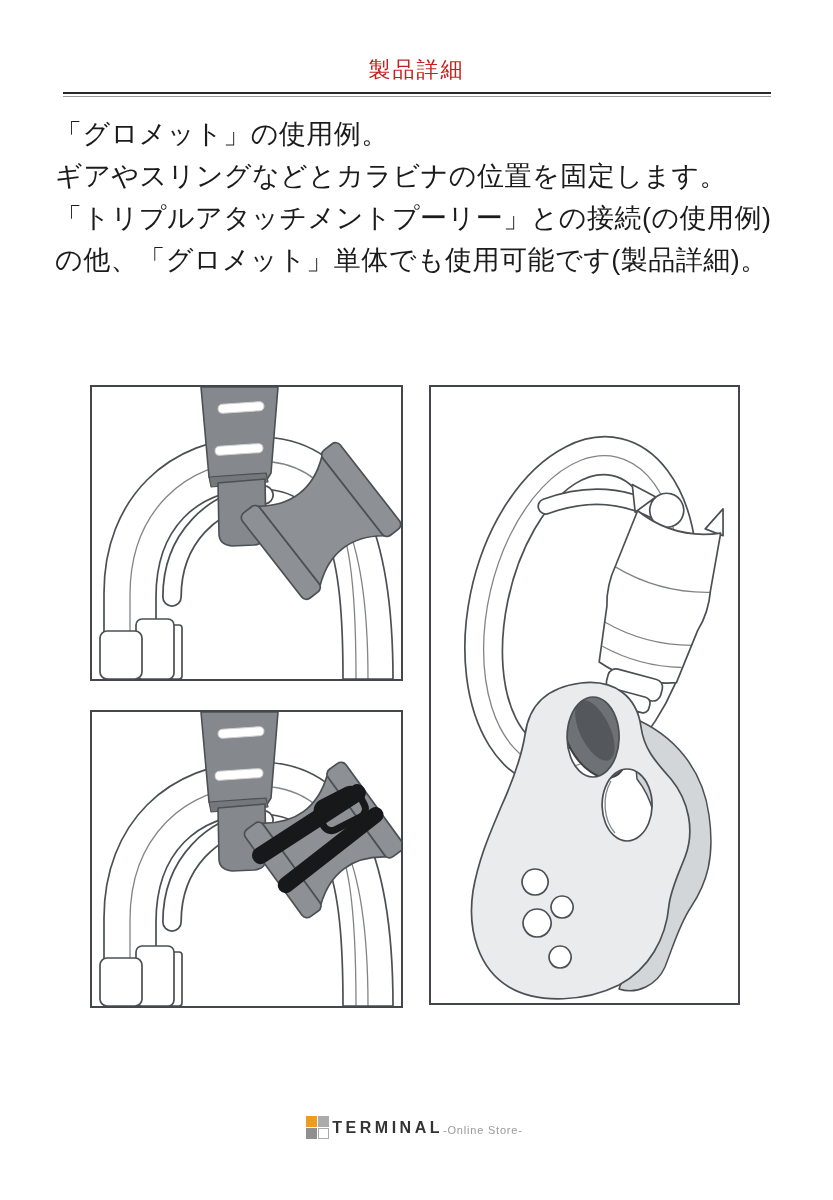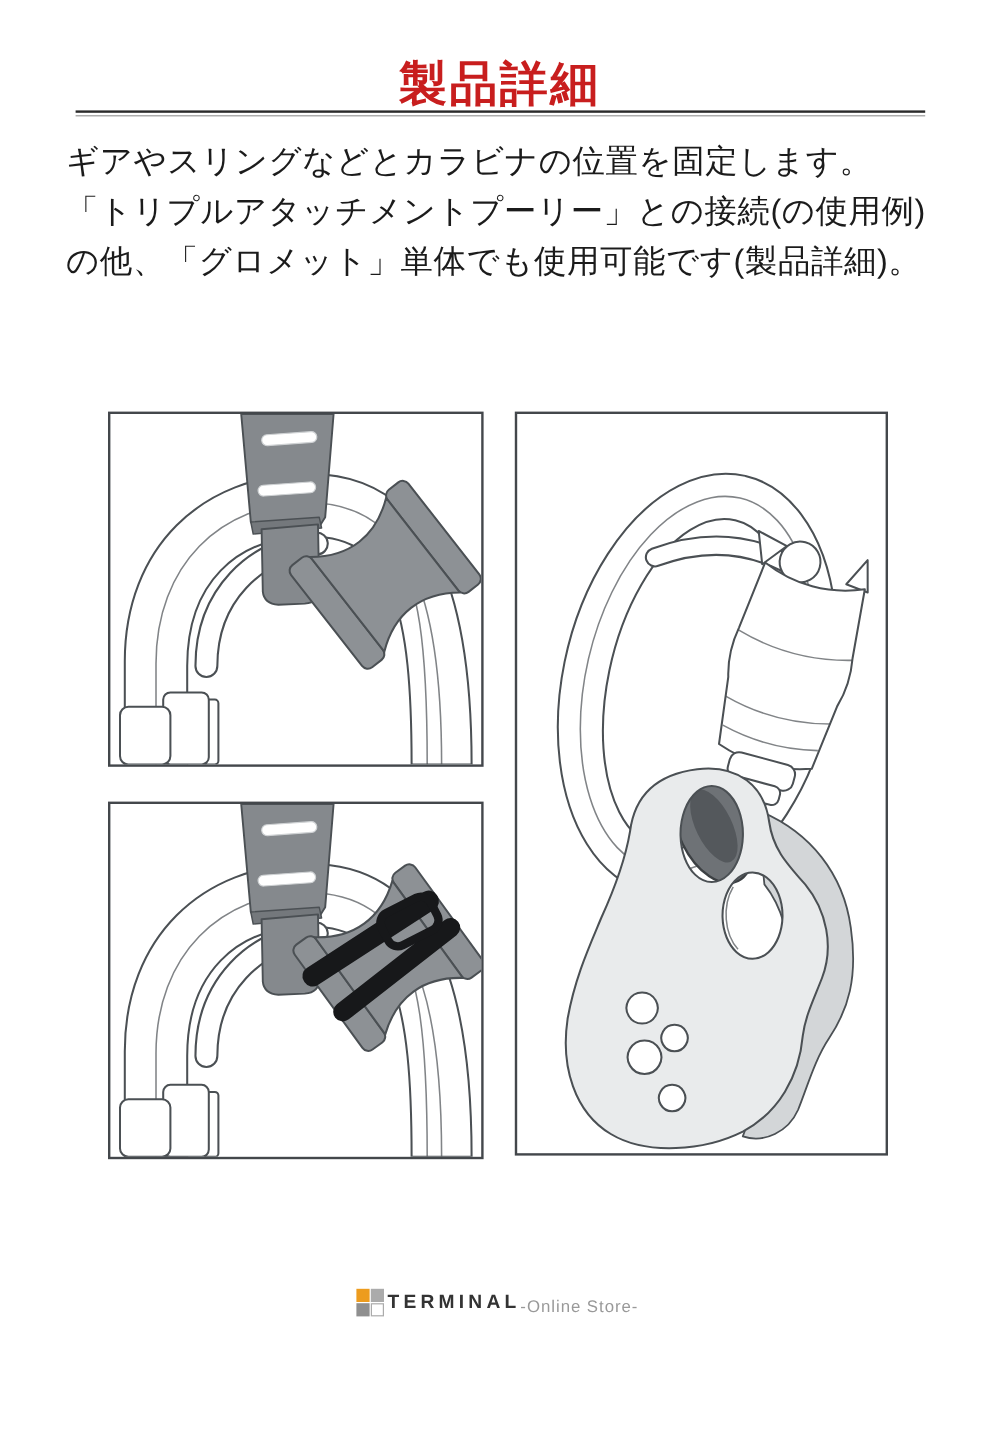--- a/index.html
+++ b/index.html
@@ -3,21 +3,21 @@
 <meta charset="utf-8">
 <style>
   html,body{margin:0;padding:0;background:#fff;}
   .page{
     position:relative;width:833px;height:1200px;background:#fff;overflow:hidden;
     font-family:"Liberation Sans","DejaVu Sans",sans-serif;color:var(--text-black);
   }
   
   .header{padding-top:52px;}
   .page-title{
-    margin:0;text-align:center;font-size:40px;line-height:36px;font-weight:700;
+    margin:0;text-align:center;font-size:22px;line-height:36px;font-weight:400;
     color:var(--title-red);letter-spacing:2px;
   }
   .title-rule{
     width:708px;height:2px;margin:4px auto 0;
     border-top:2px solid var(--rule-dark);
     border-bottom:1px solid #9a9a9a;
   }
   
   .description{margin:16px 45px 0 55px;}
   .desc-line{font-size:27px;line-height:42px;letter-spacing:.5px;color:var(--text-black);}
@@ -46,33 +46,34 @@
   .footer{margin-top:108px;display:flex;justify-content:center;}
   .logo{display:flex;align-items:center;gap:3px;}
   .logo-squares{display:grid;grid-template-columns:11px 11px;grid-template-rows:11px 11px;gap:1px;}
   .sq{width:11px;height:11px;box-sizing:border-box;}
   .sq-o{background:var(--logo-orange);}
   .sq-lg{background:var(--logo-gray-light);}
   .sq-dg{background:var(--logo-gray-dark);}
   .sq-w{background:#fff;border:1.5px solid var(--logo-gray-light);}
   .logo-text{display:flex;align-items:flex-end;}
   .brand{font-size:16px;font-weight:600;letter-spacing:3.5px;color:var(--brand-text);line-height:15px;}
-  .tagline{font-size:14px;color:var(--tagline-gray);letter-spacing:.8px;line-height:10px;margin-right:4px;}
+  .tagline{font-size:11px;color:var(--tagline-gray);letter-spacing:.8px;line-height:10px;margin-right:4px;}
 </style>
 </head>
 <body>
 
 <div class="page">
 
   <div class="header">
     <h1 class="page-title">製品詳細</h1>
     <div class="title-rule"></div>
   </div>
 
   <div class="description">
+    <div class="desc-line">「グロメット」の使用例。</div>
     <div class="desc-line">ギアやスリングなどとカラビナの位置を固定します。</div>
     <div class="desc-line">「トリプルアタッチメントプーリー」との接続(の使用例)</div>
     <div class="desc-line">の他、「グロメット」単体でも使用可能です(製品詳細)。</div>
   </div>
 
   <div class="figures">
     <div class="left-col">
 
       <div class="panel">
         <svg width="309" height="292" viewBox="0 0 309 292">

